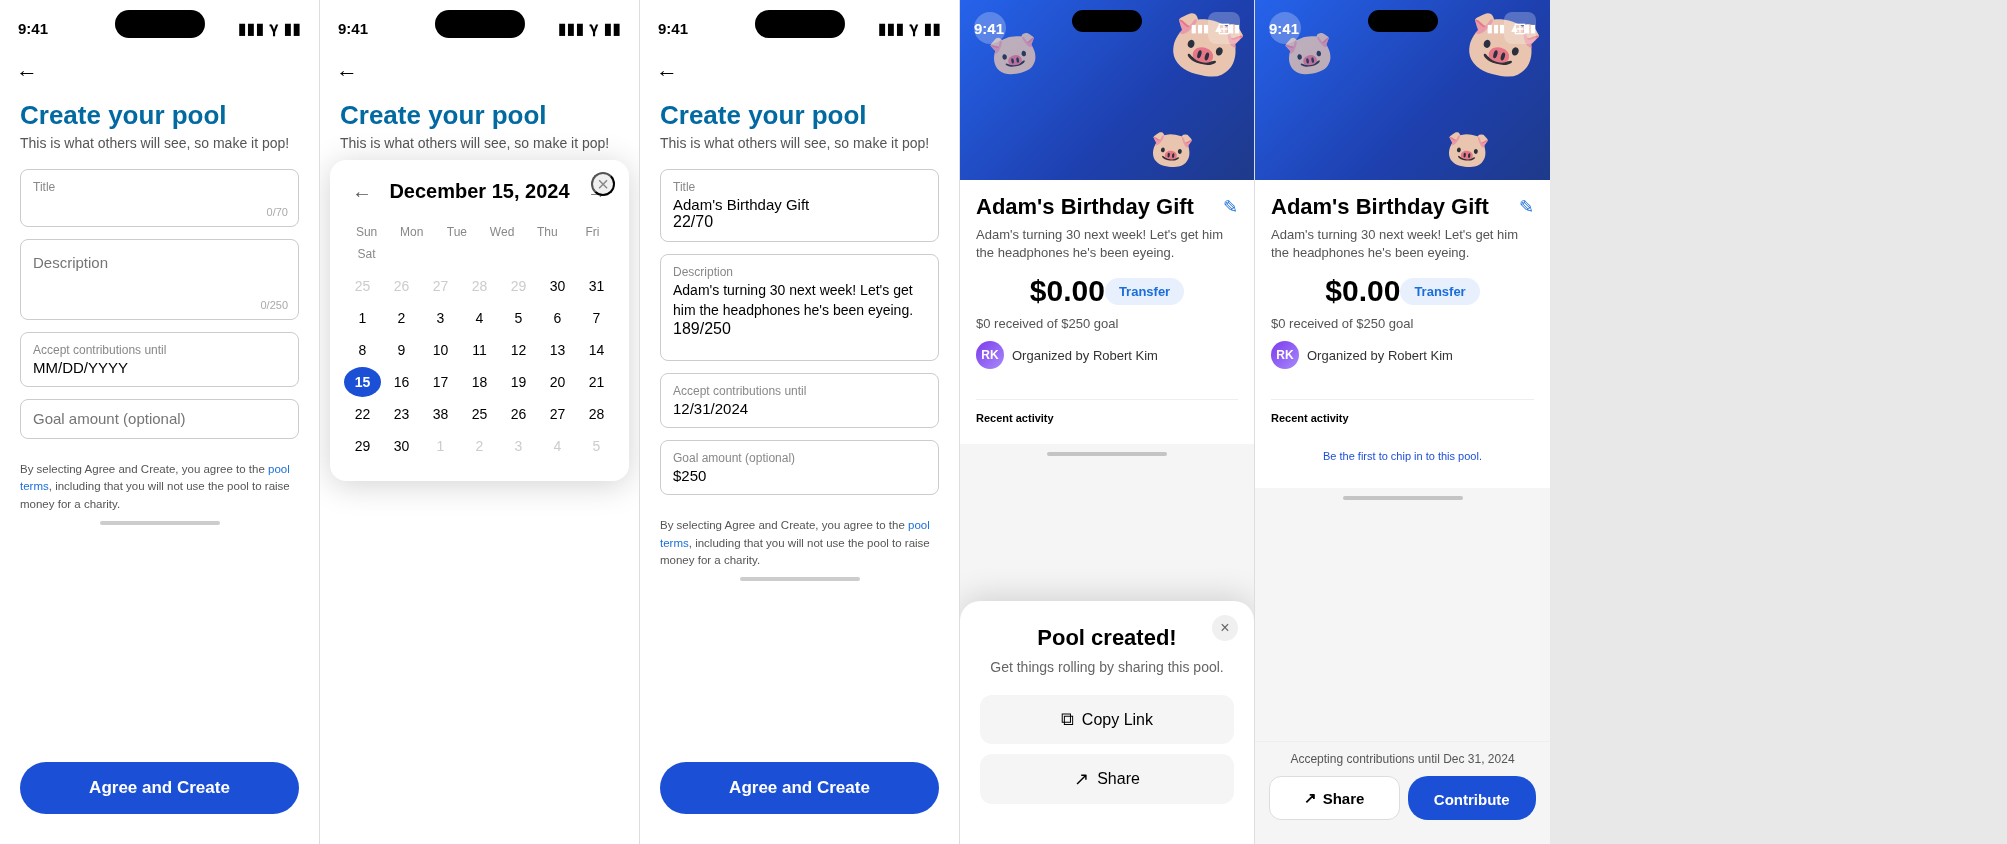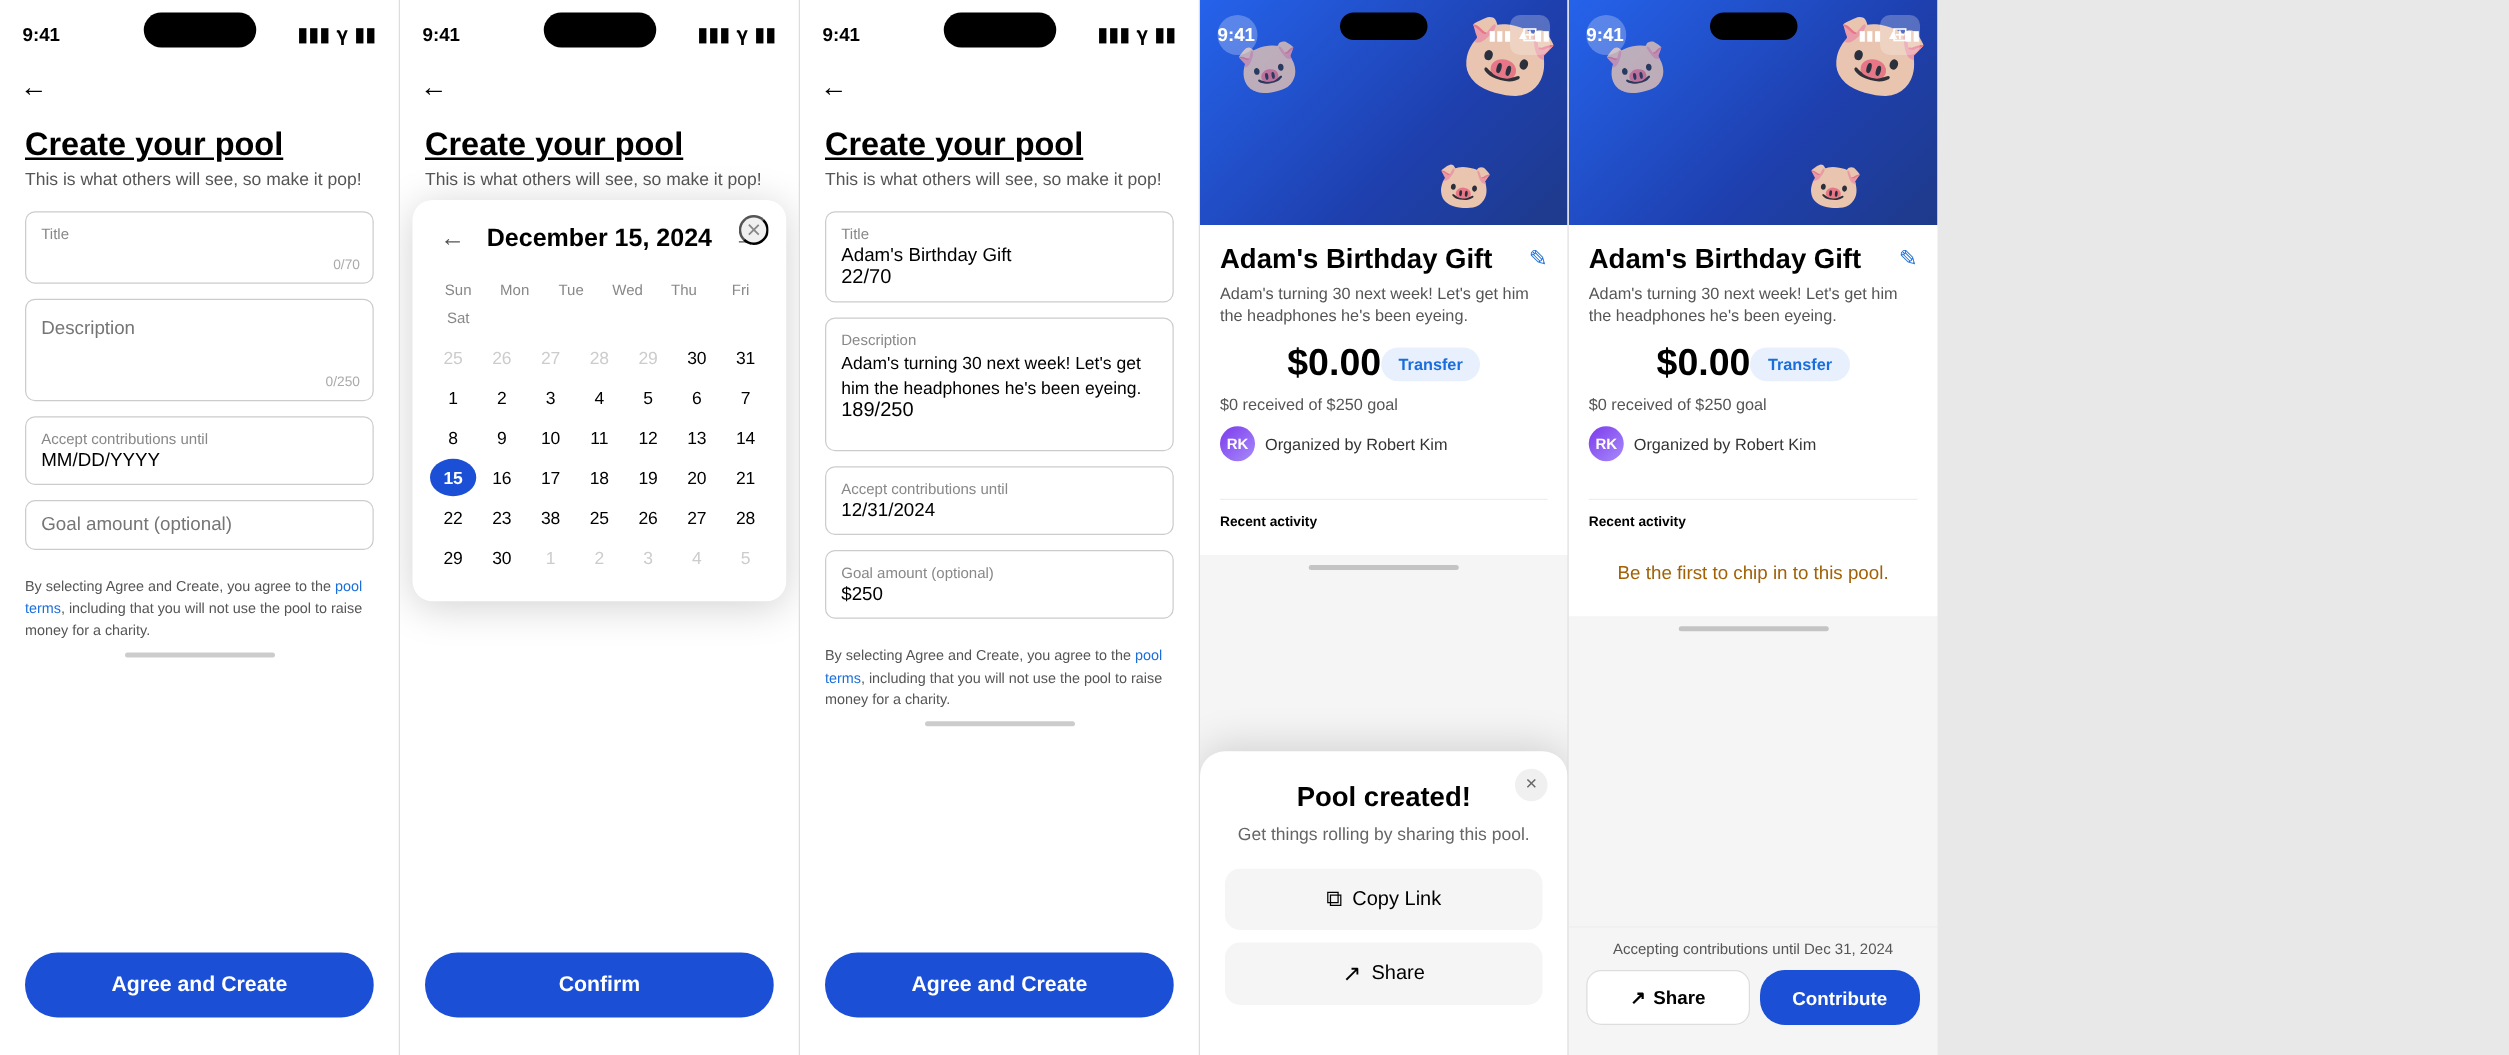--- a/index.html
+++ b/index.html
@@ -98,23 +98,22 @@
     }
 
     
     .page-title {
       padding: 8px 20px 4px 20px;
     }
 
     .page-title h1 {
       font-size: 26px;
       font-weight: 700;
-      color: #000000;
+      color: #0369a1;
       line-height: 1.2;
-      text-decoration: underline;
     }
 
     .page-title p {
       font-size: 14px;
       color: #555;
       margin-top: 4px;
     }
 
     
     .form-area {
@@ -483,22 +482,22 @@
     }
 
     .recent-activity-label {
       font-size: 11px;
       font-weight: 600;
       color: #000;
       margin-bottom: 10px;
     }
 
     .activity-empty {
-      font-size: 15px;
-      color: #a16207;
+      font-size: 11px;
+      color: #1d4ed8;
       text-align: center;
       padding: 16px 0;
     }
 
     
     .pool-created-modal {
       position: absolute;
       bottom: 0;
       left: 0;
       right: 0;
@@ -801,21 +800,20 @@
           <div class="cal-cell">30</div>
           <div class="cal-cell other-month">1</div>
           <div class="cal-cell other-month">2</div>
           <div class="cal-cell other-month">3</div>
           <div class="cal-cell other-month">4</div>
           <div class="cal-cell other-month">5</div>
         </div>
     </div>
   </div>
 
-  <button class="bottom-btn">Confirm</button>
   <div class="home-indicator"></div>
 </div>
 
 <div class="phone phone-filled">
   <div class="status-bar">
     <span class="status-time">9:41</span>
     <div class="status-pill"></div>
     <div class="status-icons">
       <span>▮▮▮</span>
       <span>𝛄</span>

